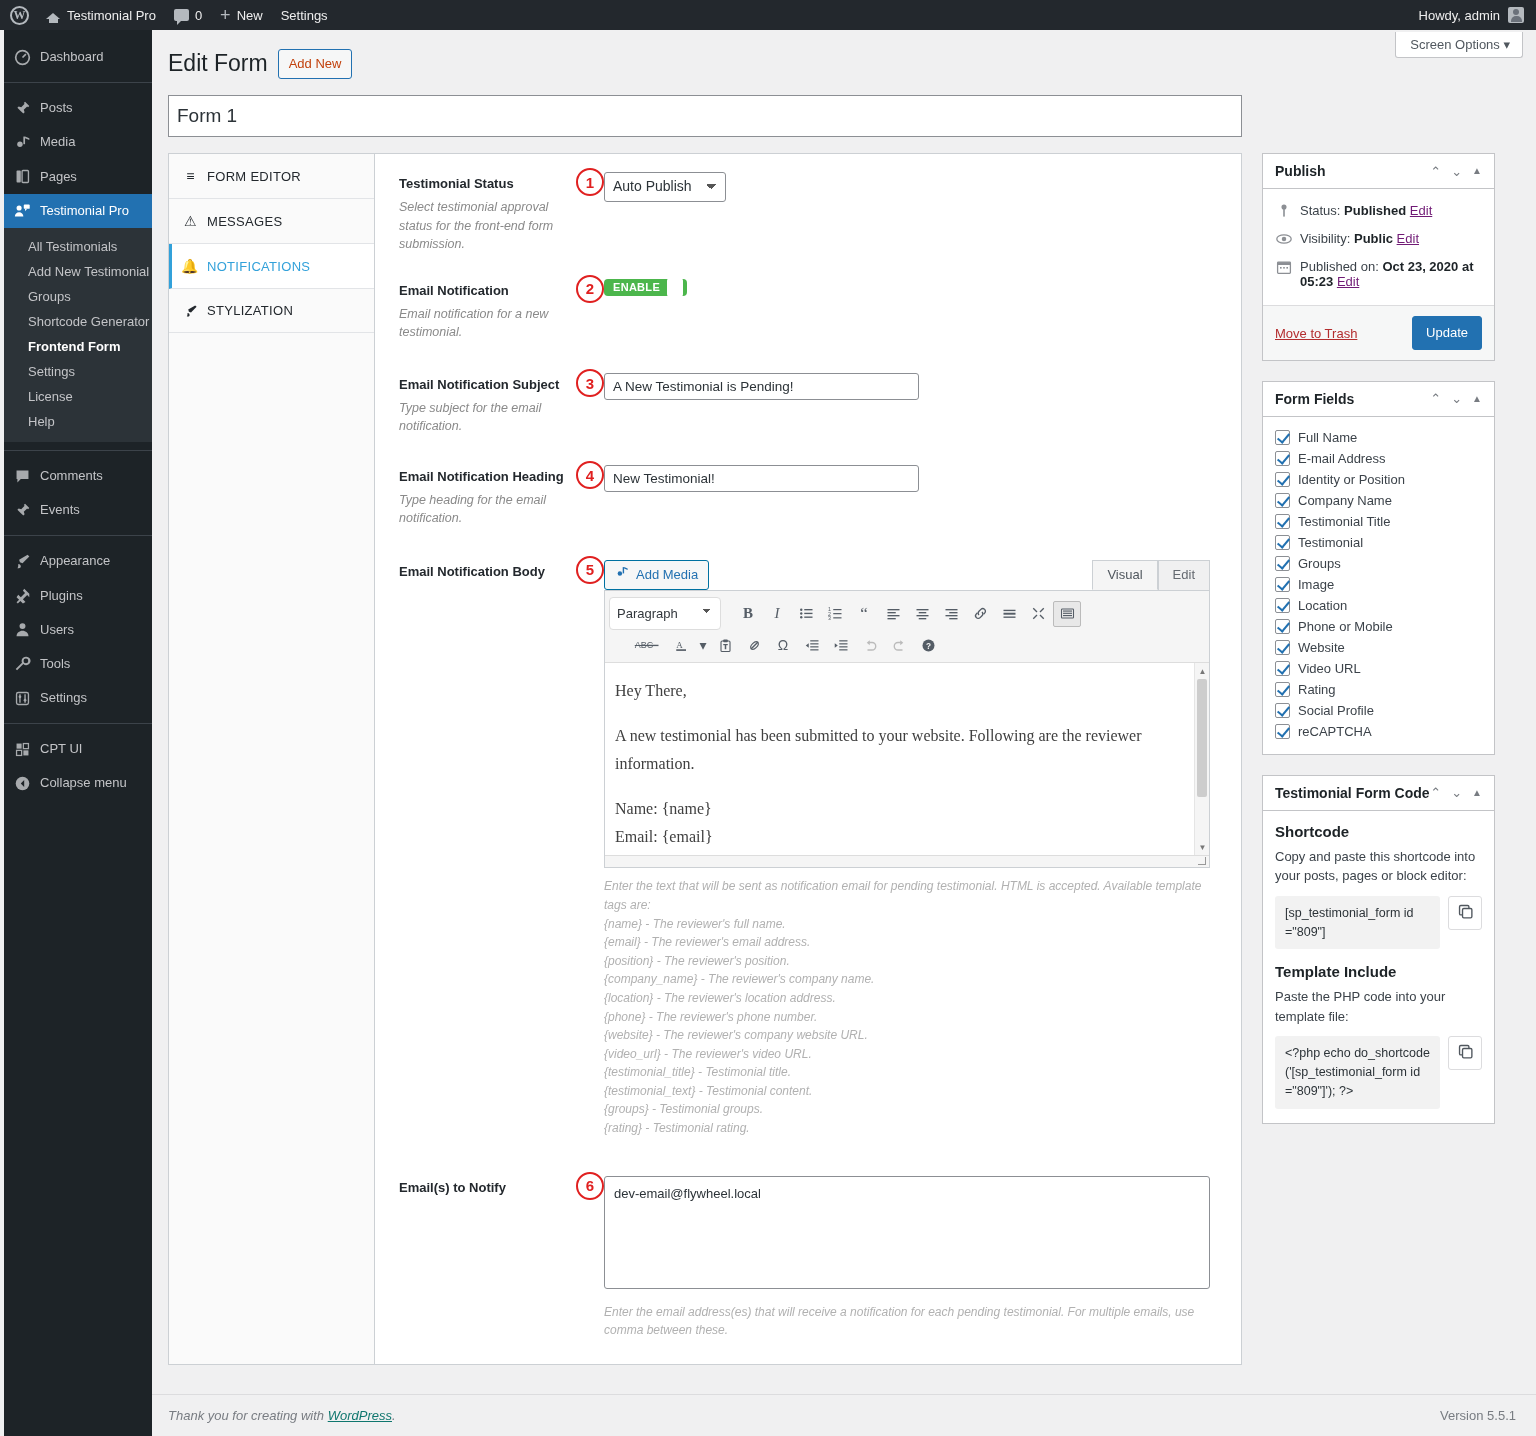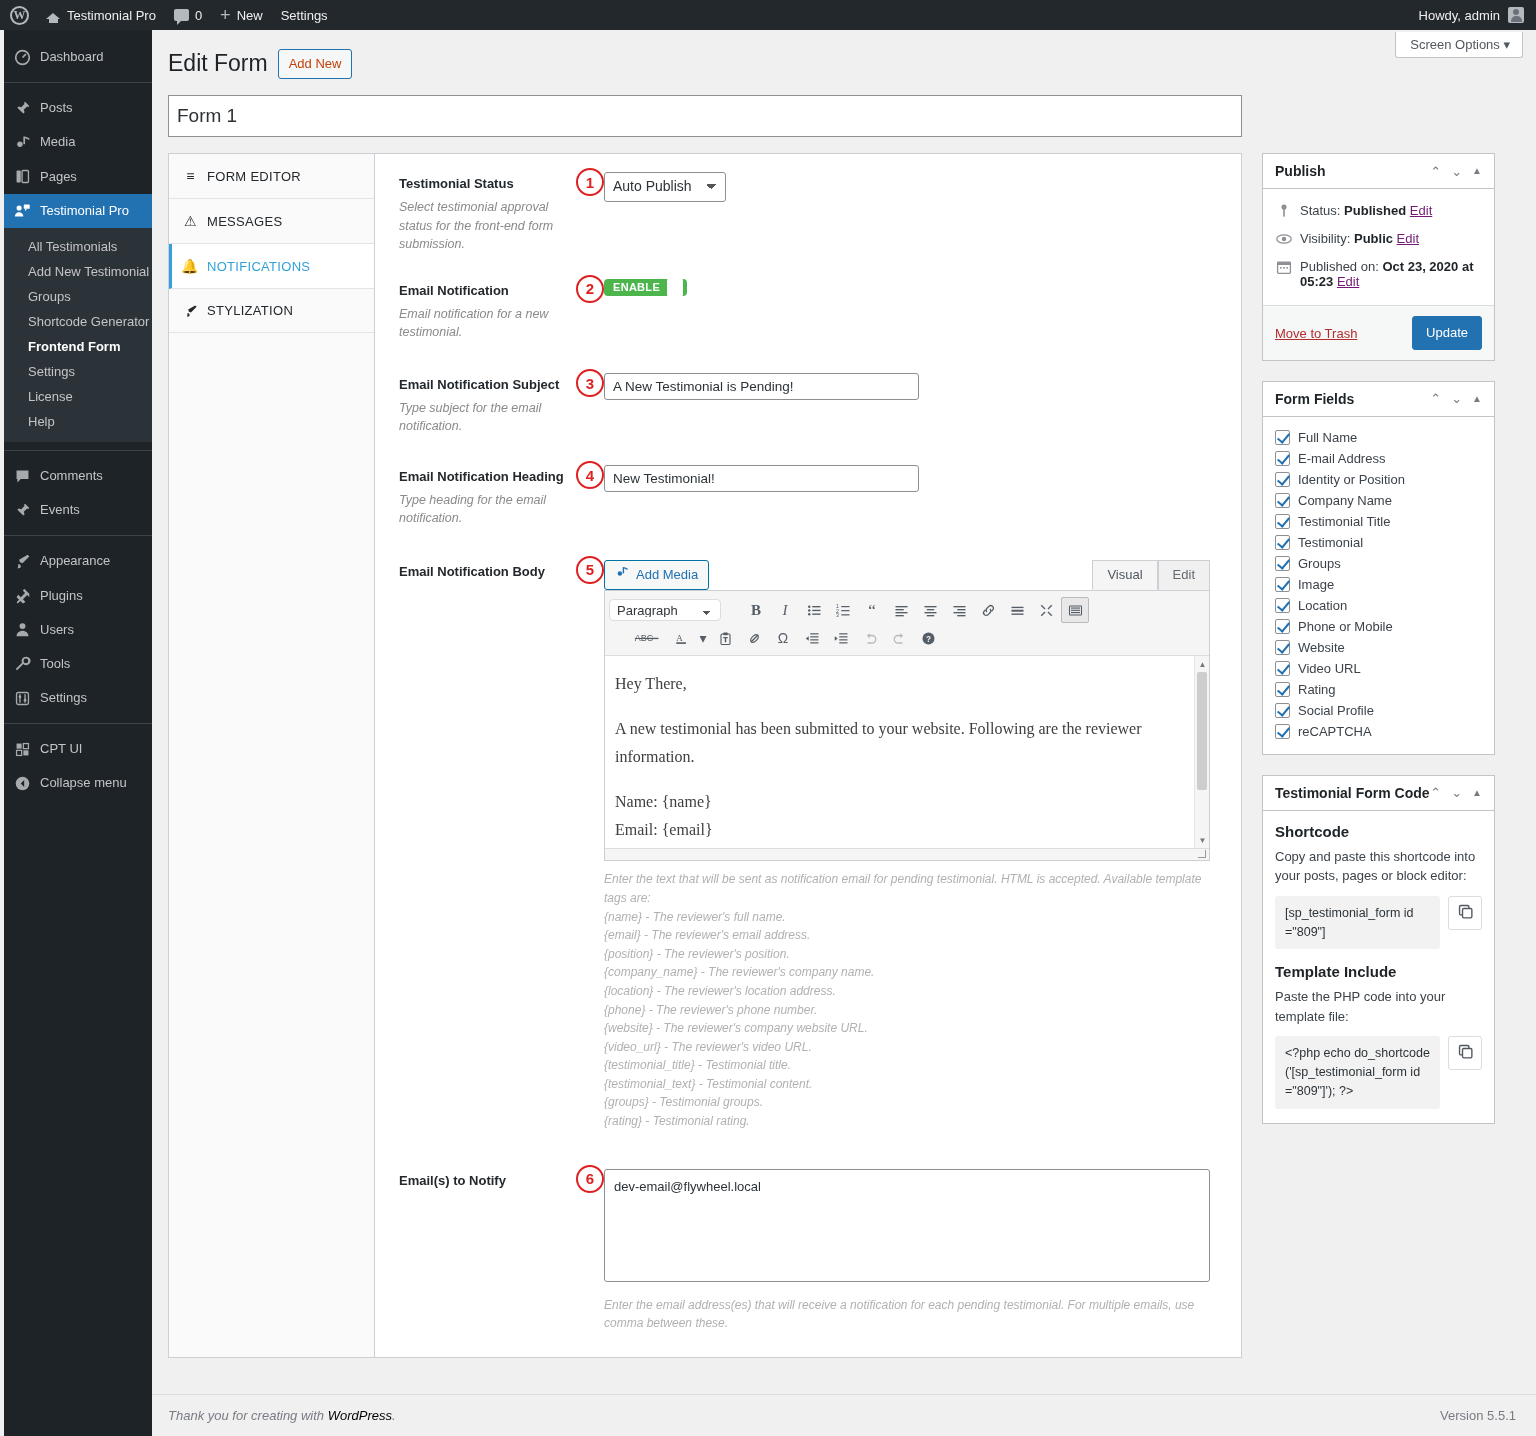--- a/index.html
+++ b/index.html
@@ -154,21 +154,21 @@
   .tb-row { display:flex; align-items:center; gap:1px; flex-wrap:nowrap; padding:1px 0; }
   .tb-btn {
     width:28px; height:26px; display:flex; align-items:center; justify-content:center;
     color:#555d66; font-size:14px; cursor:pointer; border-radius:2px; border:1px solid transparent;
   }
   .tb-btn.pressed { background:#e8e8e8; border:1px solid #bbb; }
   .tb-btn.disabled { color:#bbb; }
   .tb-btn svg { width:15px; height:15px; fill:currentColor; }
   .fmt-select {
     font-size:13px; padding:3px 22px 3px 7px; border:1px solid #ddd; background:#fff;
-    color:#32373c; border-radius:4px; width:112px; height:22px; margin-right:20px;
+    color:#32373c; border-radius:4px; width:112px; height:33px; margin-right:12px;
     appearance:none; -webkit-appearance:none; font-family:"Liberation Sans", sans-serif;
     background-image:
       linear-gradient(45deg, transparent 50%, #555 50%),
       linear-gradient(135deg, #555 50%, transparent 50%);
     background-position: calc(100% - 13px) 11px, calc(100% - 9px) 11px;
     background-size: 4px 4px, 4px 4px; background-repeat:no-repeat;
   }
   .ed-body { position:relative; height:192px; overflow:hidden; background:#fff; }
   .ed-text { padding:14px 18px 0 10px; font-family:"Liberation Serif", serif;
     font-size:16px; line-height:1.75; color:#404040; }
@@ -228,21 +228,21 @@
   .code-box { flex:1; background:#f2f2f2; border-radius:3px; padding:8px 10px;
     font-size:12.5px; color:#2c3338; line-height:1.5; overflow:hidden; word-break:break-all; }
   .copy-btn { width:34px; height:34px; border:1px solid #dcdcde; background:#fff; border-radius:3px;
     display:flex; align-items:center; justify-content:center; cursor:pointer; flex:0 0 34px; color:#50575e; }
   .copy-btn svg { width:17px; height:17px; fill:none; stroke:currentColor; stroke-width:1.6; }
 
   
   #footer { position:absolute; left:148px; bottom:0; width:1388px; height:42px;
     border-top:1px solid #dcdcde; background:#f0f0f1; display:flex; align-items:center;
     justify-content:space-between; padding:0 20px; font-size:13px; color:#787c82; font-style:italic; }
-  #footer a { color:#000000; }
+  #footer a { color:#0f766e; text-decoration:underline; }
   #footer .ver { font-style:normal; }
 </style>
 </head>
 <body>
 
 <div id="adminbar">
   <div class="ab-item logo">
     <span class="wp-logo">W</span>
   </div>
   <div class="ab-item">

